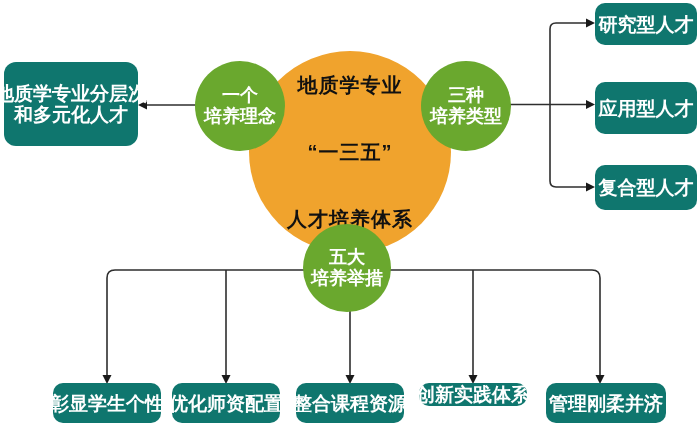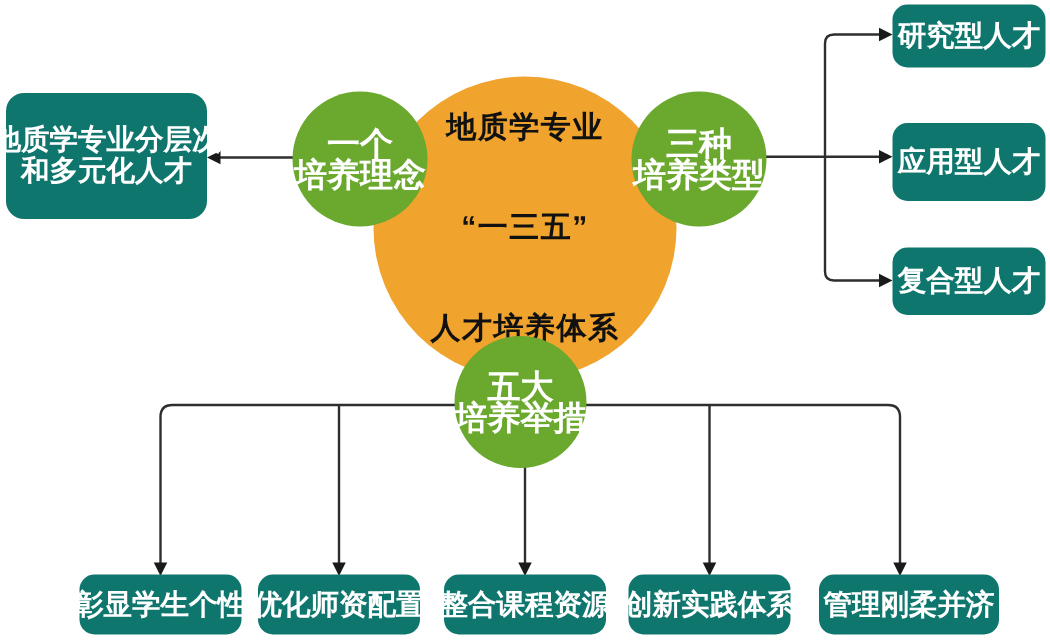--- a/index.html
+++ b/index.html
@@ -2,21 +2,21 @@
 <html><head>
 <meta charset="utf-8">
 <style>
   html,body{margin:0;padding:0;background:#ffffff;}
   body{font-family:"Liberation Sans","DejaVu Sans",sans-serif;}
   .stage{position:relative;width:700px;height:428px;background:#ffffff;overflow:hidden;}
   svg.connectors{position:absolute;left:0;top:0;z-index:1;}
   .node{position:absolute;z-index:2;display:flex;flex-direction:column;align-items:center;justify-content:center;text-align:center;box-sizing:border-box;}
   .circle{border-radius:50%;}
   .circle-orange{background:#F0A32D;color:#111111;font-weight:bold;font-size:20px;line-height:27px;letter-spacing:1px;gap:40px;}
-  .circle-green{background:#6AA82E;color:#ffffff;font-weight:bold;font-size:22px;line-height:21px;}
+  .circle-green{background:#6AA82E;color:#ffffff;font-weight:bold;font-size:18px;line-height:21px;}
   .box-blue{background:#0f766e;color:#ffffff;font-weight:bold;font-size:19px;line-height:21px;border-radius:10px;}
   .box-blue.big{border-radius:12px;}
   .node span{display:block;white-space:nowrap;}
 </style>
 </head>
 <body>
 
 <div class="stage">
 
   <svg class="connectors" width="700" height="428" viewBox="0 0 700 428">
@@ -83,20 +83,20 @@
 
   <div class="node box-blue" style="left:53px;top:383px;width:108px;height:40px;">
     <span>彰显学生个性</span>
   </div>
   <div class="node box-blue" style="left:172px;top:383px;width:108px;height:40px;">
     <span>优化师资配置</span>
   </div>
   <div class="node box-blue" style="left:296px;top:383px;width:108px;height:40px;">
     <span>整合课程资源</span>
   </div>
-  <div class="node box-blue" style="left:419px;top:383px;width:108px;height:40px;justify-content:center;">
+  <div class="node box-blue" style="left:419px;top:383px;width:108px;height:23px;justify-content:center;">
     <span>创新实践体系</span>
   </div>
   <div class="node box-blue" style="left:546px;top:383px;width:120px;height:40px;">
     <span>管理刚柔并济</span>
   </div>
 
 </div>
 
 </body></html>

